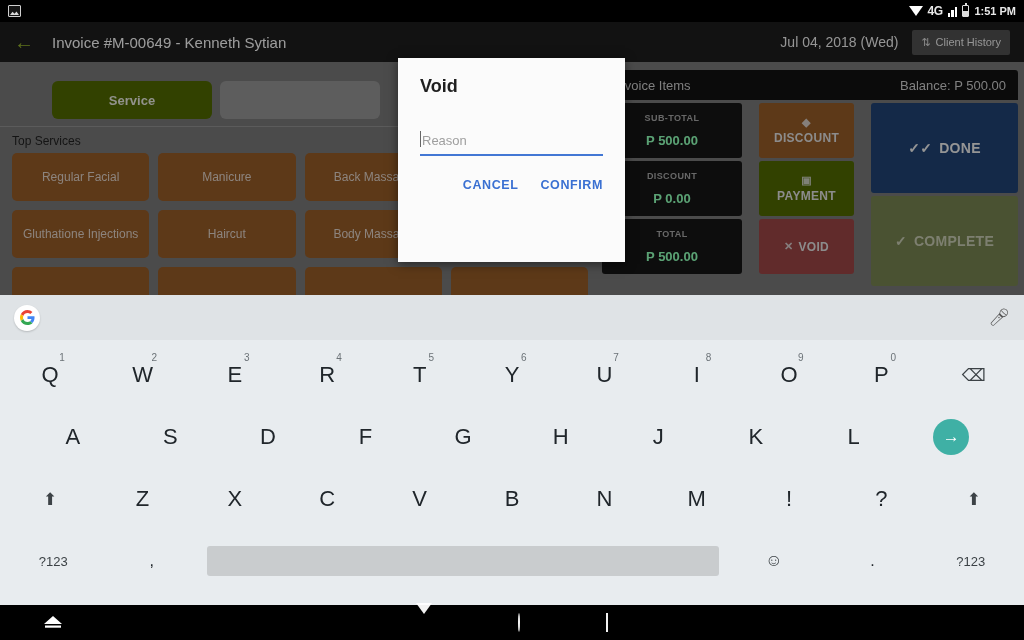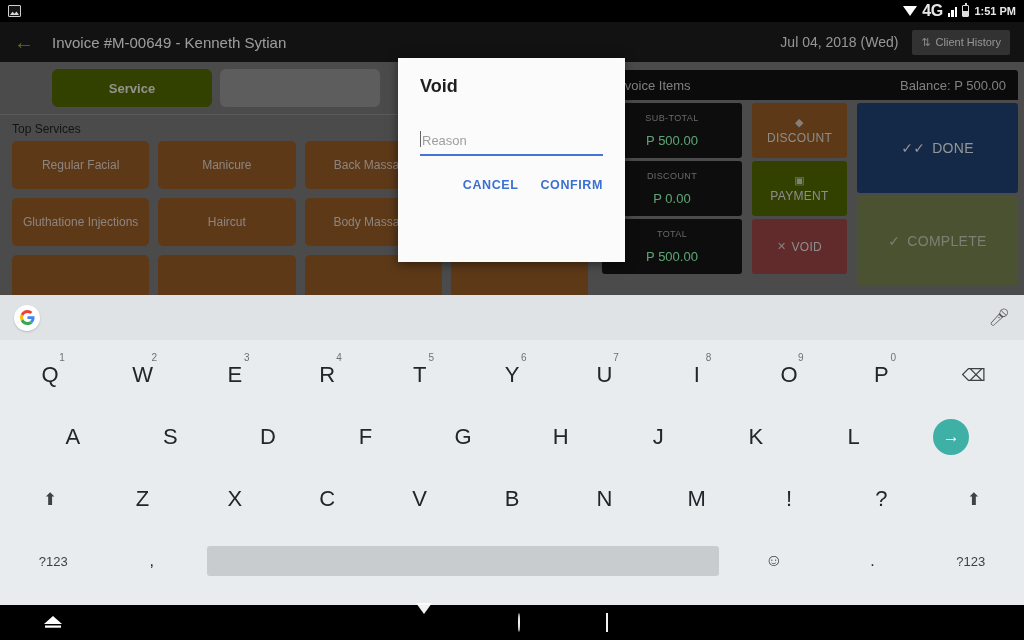--- a/index.html
+++ b/index.html
@@ -23,21 +23,21 @@
   .shot-icon {
     width: 13px; height: 12px; border: 1.5px solid #d0d0d0; border-radius: 1px;
     position: relative; background: #151515;
   }
   .shot-icon::after {
     content: ""; position: absolute; left: 1px; right: 1px; bottom: 1px; height: 4px;
     background: #d8d8d8;
     clip-path: polygon(0 100%, 28% 20%, 50% 70%, 72% 10%, 100% 100%);
   }
   .wifi-tri { width: 0; height: 0; border-left: 7px solid transparent; border-right: 7px solid transparent; border-top: 10px solid #fff; }
-  .net-label { font-size: 16px; letter-spacing: -0.3px; }
+  .net-label { font-size: 12px; letter-spacing: -0.3px; }
   .bars { display: flex; align-items: flex-end; gap: 1px; height: 11px; }
   .bars i { display: block; width: 2.5px; background: #fff; }
   .bars i:nth-child(1) { height: 4px; }
   .bars i:nth-child(2) { height: 7px; }
   .bars i:nth-child(3) { height: 10px; }
   .batt { width: 7px; height: 12px; border: 1.5px solid #ddd; border-radius: 1px; position: relative; background: linear-gradient(to top, #ddd 55%, transparent 55%); }
   .batt::before { content: ""; position: absolute; top: -3px; left: 1.5px; width: 2px; height: 2px; background: #ddd; }
   .clock { font-size: 11px; }
 
   
@@ -53,21 +53,21 @@
   .client-history {
     background: #4a4a4a; color: #dcdcdc; font-size: 11px;
     padding: 6px 9px; border-radius: 2px; display: flex; align-items: center; gap: 5px;
     cursor: pointer;
   }
   .ch-icon { font-size: 11px; color: #c8c8c8; }
 
   
   .content { position: absolute; top: 62px; left: 0; width: 1024px; height: 233px; background: #6f6f6f; overflow: hidden; }
 
-  .left-pane { position: absolute; top: 0; left: 0; width: 600px; height: 233px; }
+  .left-pane { position: absolute; top: 12px; left: 0; width: 600px; height: 233px; }
   .tabs { display: flex; gap: 8px; padding: 7px 52px 7px 52px; align-items: center; }
   .tab {
     height: 38px; border-radius: 6px; display: flex; align-items: center; justify-content: center;
     font-size: 13px; font-weight: bold; cursor: pointer; color: #cfcfcf; flex: 0 0 auto;
   }
   .tab.service { width: 160px; background: #4a6100; color: #d7d7cf; }
   .tab.product { width: 160px; background: #8a8a8a; color: #b5b5b5; }
   .tab.third { width: 160px; background: #8a8a8a; color: #b5b5b5; }
   .divider { height: 1px; background: #868686; }
   .section-label { font-size: 12px; color: #1e1e1e; padding: 7px 12px 5px; font-weight: normal; }
@@ -79,21 +79,21 @@
   }
   .cut-row { margin-top: 9px; }
 
   
   .right-pane { position: absolute; top: 0; left: 600px; width: 424px; height: 233px; padding: 4px 6px 4px 0; }
   .inv-header {
     background: #111; border-radius: 3px 3px 0 0; height: 30px;
     display: flex; align-items: center; justify-content: space-between;
     padding: 0 12px; color: #bdbdbd; font-size: 13px; margin: 4px 0 3px 2px;
   }
-  .inv-body { display: flex; gap: 10px; padding-left: 2px; }
+  .inv-body { display: flex; gap: 17px; padding-left: 2px; font-weight: bold; }
   .totals-col { width: 140px; display: flex; flex-direction: column; gap: 3px; }
   .total-card {
     background: #141414; border-radius: 3px; height: 55px;
     display: flex; flex-direction: column; align-items: center; justify-content: center;
   }
   .tc-label { font-size: 9px; color: #9a9a9a; letter-spacing: 0.4px; }
   .tc-value { font-size: 13px; color: #86efac; margin-top: 10px; }
   .action-col { width: 95px; display: flex; flex-direction: column; gap: 3px; }
   .act-btn {
     height: 55px; border-radius: 3px; display: flex; flex-direction: column;

